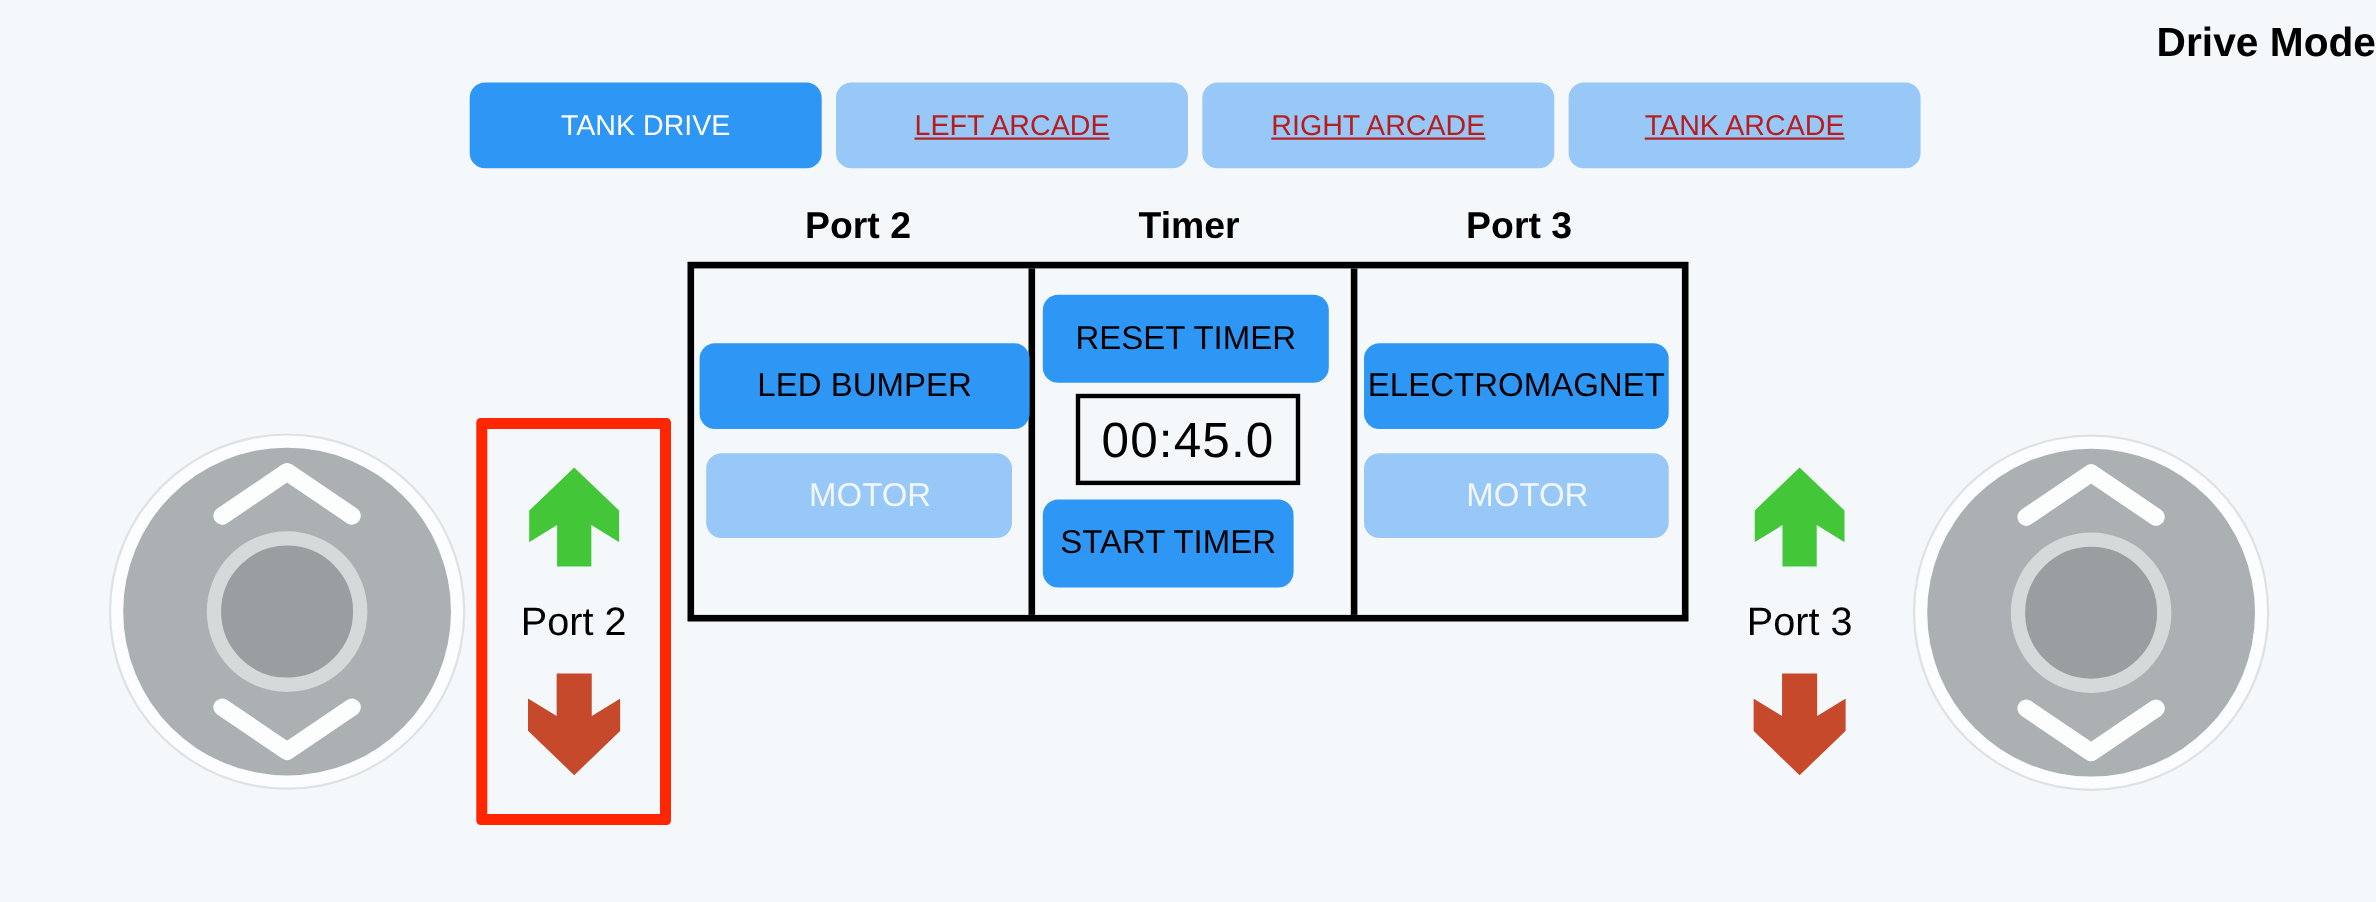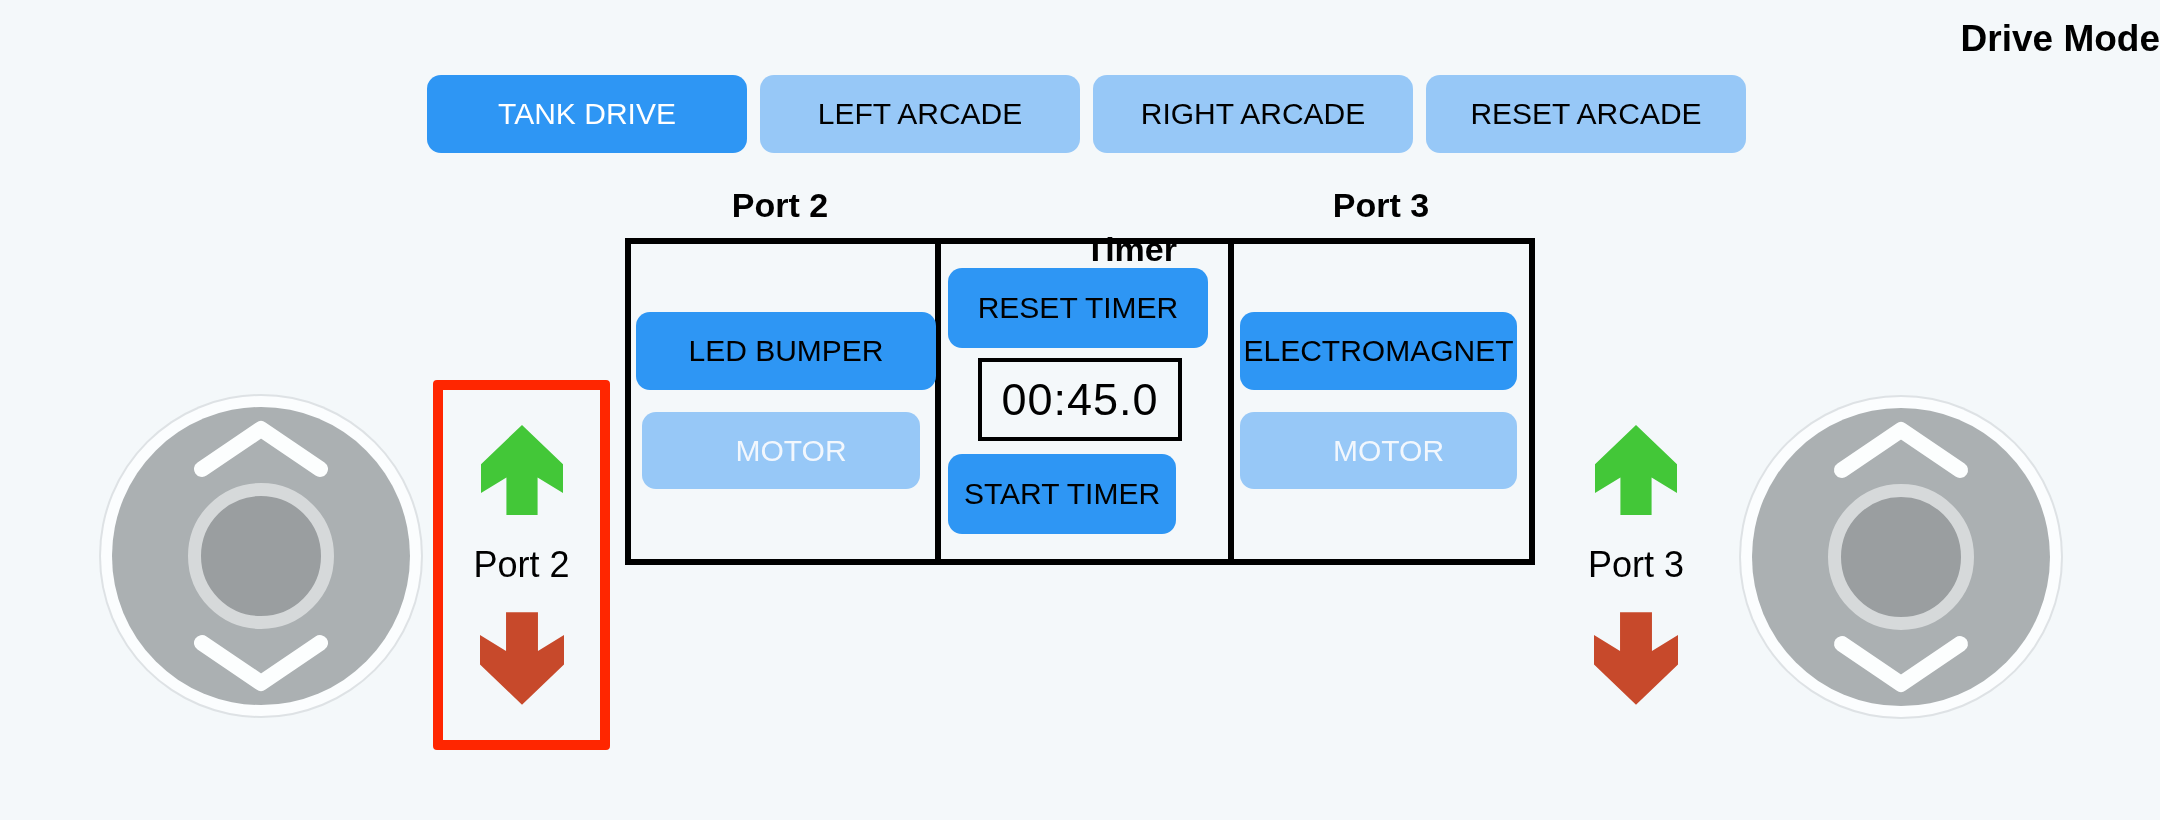--- a/index.html
+++ b/index.html
@@ -27,40 +27,40 @@
   .page-title{
     left:0;right:0;top:18px;
     text-align:right;
     font-size:37px;font-weight:bold;
   }
 
   
   .mode-btn{
     top:75px;height:78px;width:320px;
     border:none;border-radius:14px;
-    color:#fff;font-size:30px;
+    color:#fff;font-size:26px;
     font-family:inherit;
     display:flex;align-items:center;justify-content:center;
     cursor:pointer;
   }
   .mode-btn.active{background:var(--accent-blue);}
-  .mode-btn.inactive{background:var(--light-blue);color:#000000;}
+  .mode-btn.inactive{background:var(--light-blue);color:#b91c1c;text-decoration:underline;}
   #mode-0{left:427px;}
   #mode-1{left:760px;}
   #mode-2{left:1093px;}
   #mode-3{left:1426px;}
 
   
   .col-header{
     top:186px;width:240px;
     text-align:center;
     font-size:34px;font-weight:bold;
   }
   #hdr-port2{left:660px;}
-  #hdr-timer{left:1011px;margin-top:44px;}
+  #hdr-timer{left:961px;}
   #hdr-port3{left:1261px;}
 
   
   .panel{
     left:625px;top:238px;width:910px;height:327px;
     border:6px solid #000;
   }
   .panel-divider{background:#000;width:6px;top:0;height:315px;}
   #divider-1{left:304px;}
   #divider-2{left:597px;}
@@ -127,21 +127,21 @@
   .arrow-down-svg{width:84px;height:97px;color:var(--arrow-red);transform:scaleY(-1);cursor:pointer;}
 </style>
 </head>
 <body>
 
 <div class="abs page-title">Drive Mode</div>
 
 <button id="mode-0" class="abs mode-btn active">TANK DRIVE</button>
 <button id="mode-1" class="abs mode-btn inactive">LEFT ARCADE</button>
 <button id="mode-2" class="abs mode-btn inactive">RIGHT ARCADE</button>
-<button id="mode-3" class="abs mode-btn inactive">RESET ARCADE</button>
+<button id="mode-3" class="abs mode-btn inactive">TANK ARCADE</button>
 
 <div id="hdr-port2" class="abs col-header">Port 2</div>
 <div id="hdr-timer" class="abs col-header">Timer</div>
 <div id="hdr-port3" class="abs col-header">Port 3</div>
 
 <div class="abs panel">
   <div id="divider-1" class="abs panel-divider"></div>
   <div id="divider-2" class="abs panel-divider"></div>
 
   <button id="btn-led" class="panel-btn active">LED BUMPER</button>

